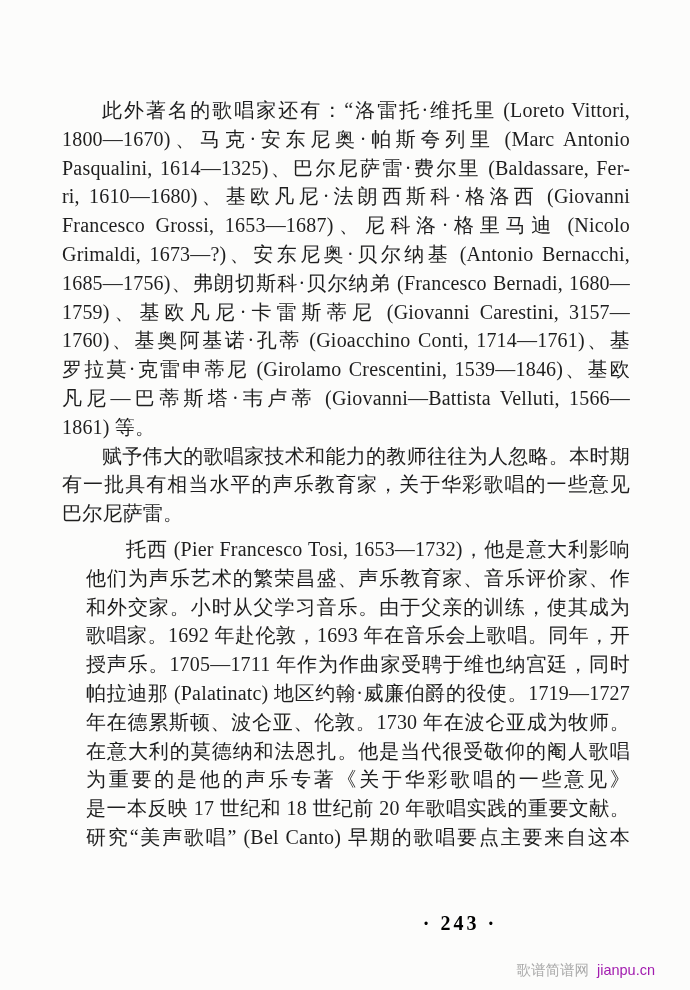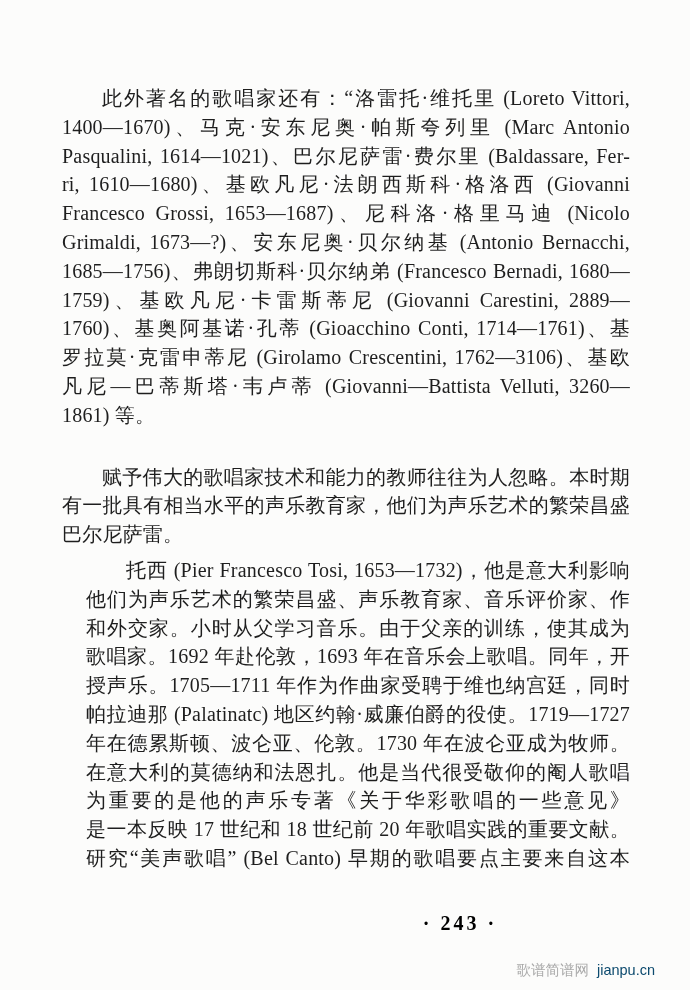--- a/index.html
+++ b/index.html
@@ -9,80 +9,80 @@
     font-family: "Liberation Serif", "DejaVu Serif", serif;
   }
   .page {
     position: relative;
     width: 690px; height: 990px;
     background: #fcfcfb;
     color: #1e1e1e;
   }
   .textblock {
     position: absolute;
-    left: 62px; top: 84px; width: 568px;
+    left: 62px; top: 96px; width: 568px;
     font-size: 20px;
     line-height: 28.8px;
     letter-spacing: 0.2px;
   }
   .para { margin: 0; }
   .para .line {
     text-align: justify;
     text-align-last: justify;
     height: 28.8px;
     overflow: hidden;
   }
   .para .line.last {
     text-align-last: left;
   }
   .para .line.first { text-indent: 2em; }
-  .para-2 { margin-top: 33px; }
+  .para-2 { }
   .para-3 { margin-top: 7px; margin-left: 24px; }
   .pagenum {
     position: absolute;
     left: 400px; top: 912px; width: 120px;
     text-align: center;
     font-size: 20px;
     font-weight: bold;
     letter-spacing: 3px;
     color: #000000;
   }
   .watermark {
     position: absolute;
     right: 35px; bottom: 10px;
     font-size: 14.5px;
     font-family: "Liberation Sans", "DejaVu Sans", sans-serif;
     white-space: nowrap;
   }
   .wm-name { color: #a9a9a9; }
-  .wm-url  { color: #0c4a6e; margin-left: 4px; }
+  .wm-url  { color: #a21caf; margin-left: 4px; }
 </style>
 </head>
 <body>
 
 <div class="page">
 
   <div class="textblock">
     <div class="para para-1">
         <div class="line first">此外著名的歌唱家还有：“洛雷托·维托里 (Loreto Vittori,</div>
-        <div class="line">1400—1670)、马克·安东尼奥·帕斯夸列里 (Marc Antonio</div>
-        <div class="line">Pasqualini, 1614—1021)、巴尔尼萨雷·费尔里 (Baldassare, Fer-</div>
+        <div class="line">1800—1670)、马克·安东尼奥·帕斯夸列里 (Marc Antonio</div>
+        <div class="line">Pasqualini, 1614—1325)、巴尔尼萨雷·费尔里 (Baldassare, Fer-</div>
         <div class="line">ri, 1610—1680)、基欧凡尼·法朗西斯科·格洛西 (Giovanni</div>
         <div class="line">Francesco Grossi, 1653—1687)、尼科洛·格里马迪 (Nicolo</div>
         <div class="line">Grimaldi, 1673—?)、安东尼奥·贝尔纳基 (Antonio Bernacchi,</div>
         <div class="line">1685—1756)、弗朗切斯科·贝尔纳弟 (Francesco Bernadi, 1680—</div>
-        <div class="line">1759)、基欧凡尼·卡雷斯蒂尼 (Giovanni Carestini, 2889—</div>
+        <div class="line">1759)、基欧凡尼·卡雷斯蒂尼 (Giovanni Carestini, 3157—</div>
         <div class="line">1760)、基奥阿基诺·孔蒂 (Gioacchino Conti, 1714—1761)、基</div>
-        <div class="line">罗拉莫·克雷申蒂尼 (Girolamo Crescentini, 1762—3106)、基欧</div>
-        <div class="line">凡尼—巴蒂斯塔·韦卢蒂 (Giovanni—Battista Velluti, 3260—</div>
+        <div class="line">罗拉莫·克雷申蒂尼 (Girolamo Crescentini, 1539—1846)、基欧</div>
+        <div class="line">凡尼—巴蒂斯塔·韦卢蒂 (Giovanni—Battista Velluti, 1566—</div>
         <div class="line last">1861) 等。</div>
       </div>
     <div class="para para-2">
         <div class="line first">赋予伟大的歌唱家技术和能力的教师往往为人忽略。本时期</div>
-        <div class="line">有一批具有相当水平的声乐教育家，他们为声乐艺术的繁荣昌盛</div>
+        <div class="line">有一批具有相当水平的声乐教育家，关于华彩歌唱的一些意见</div>
         <div class="line last">巴尔尼萨雷。</div>
       </div>
     <div class="para para-3">
         <div class="line first">托西 (Pier Francesco Tosi, 1653—1732)，他是意大利影响</div>
         <div class="line">他们为声乐艺术的繁荣昌盛、声乐教育家、音乐评价家、作曲家</div>
         <div class="line">和外交家。小时从父学习音乐。由于父亲的训练，使其成为阉人</div>
         <div class="line">歌唱家。1692 年赴伦敦，1693 年在音乐会上歌唱。同年，开始教</div>
         <div class="line">授声乐。1705—1711 年作为作曲家受聘于维也纳宫廷，同时成为</div>
         <div class="line">帕拉迪那 (Palatinatc) 地区约翰·威廉伯爵的役使。1719—1727</div>
         <div class="line">年在德累斯顿、波仑亚、伦敦。1730 年在波仑亚成为牧师。晚年</div>

